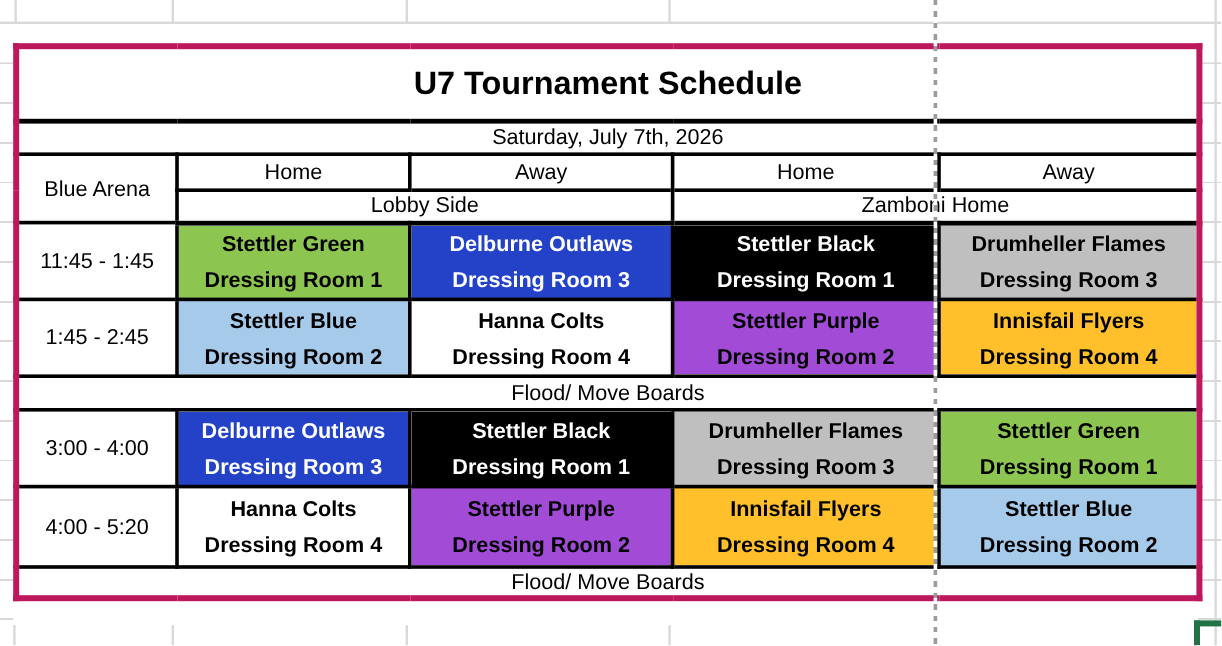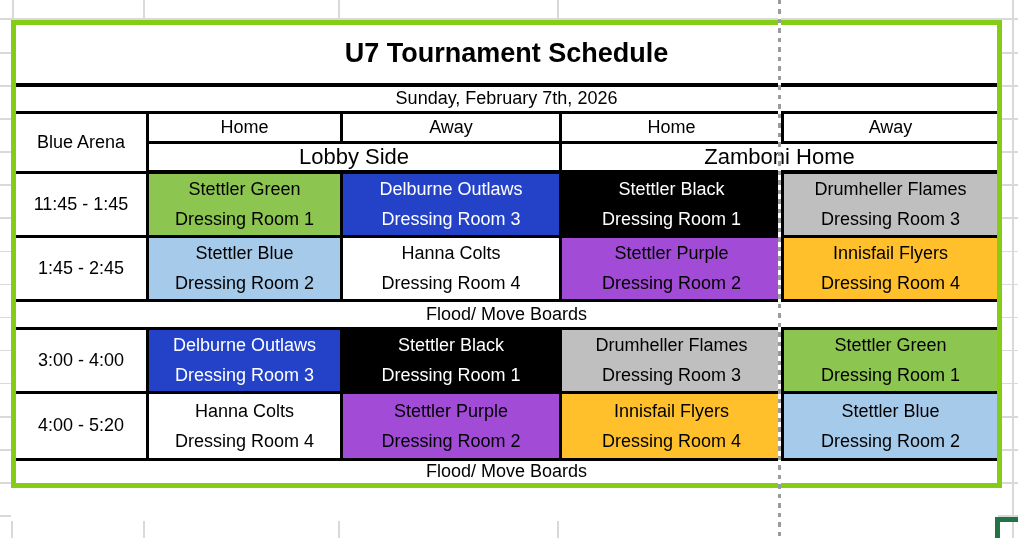--- a/index.html
+++ b/index.html
@@ -9,35 +9,35 @@
   }
   
   .gridline-v{position:absolute;width:1.5px;background:#d9d9d9;}
   .gridline-h{position:absolute;height:1.5px;background:#d9d9d9;}
   .grid-strip{
     position:absolute;width:20px;
     background-image:repeating-linear-gradient(to bottom,#d9d9d9 0 1.5px,transparent 1.5px 33.1px);
   }
   
   table#sched{
-    position:absolute;left:11px;top:20px;width:986px;
+    position:absolute;left:11px;top:36px;width:986px;
     border-collapse:collapse;table-layout:fixed;background:#fff;
-    border:5px solid #84cc16;
+    border:5px solid #be185d;
   }
   #sched td{border:3px solid #000;padding:0;text-align:center;vertical-align:middle;overflow:hidden;}
   #sched td.title-cell{font-size:27px;font-weight:700;border-bottom-width:4px;}
   #sched td.date-cell{font-size:18px;border-bottom-width:3px;}
   #sched td.hA{font-size:18px;border-bottom-width:2px;}
-  #sched td.hB{font-size:22px;border-bottom-width:4px;}
+  #sched td.hB{font-size:18px;border-bottom-width:4px;}
   #sched td.arena-cell{font-size:18px;}
   #sched td.time-cell{font-size:18px;}
   #sched td.flood-cell{font-size:18px;margin-top:24px;}
   #sched td.game-cell{font-size:18px;}
   .cellstack{display:flex;flex-direction:column;justify-content:center;align-items:center;height:100%;}
-  .cellstack span{display:block;line-height:30px;white-space:nowrap;}
+  .cellstack span{display:block;line-height:30px;white-space:nowrap;font-weight:bold;}
   
   #page-break{
     position:absolute;left:778px;top:0;width:2.5px;height:538px;z-index:40;
     background-image:repeating-linear-gradient(to bottom,#9b9b9b 0 4.5px,#ffffff 4.5px 9.5px);
   }
   
   .sel-green{position:absolute;z-index:50;}
 </style>
 </head>
 <body>
@@ -67,21 +67,21 @@
         <col style="width:194px">
         <col style="width:219px">
         <col style="width:222px">
         <col style="width:217px">
     </colgroup>
     <tbody>
       <tr style="height:62px">
         <td colspan="5" class="title-cell">U7 Tournament Schedule</td>
       </tr>
       <tr style="height:28px">
-        <td colspan="5" class="date-cell">Sunday, February 7th, 2026</td>
+        <td colspan="5" class="date-cell">Saturday, July 7th, 2026</td>
       </tr>
       <tr style="height:30px">
         <td rowspan="2" class="arena-cell">Blue Arena</td>
         <td class="hA">Home</td>
         <td class="hA">Away</td>
         <td class="hA">Home</td>
         <td class="hA">Away</td>
       </tr>
       <tr style="height:27px">
         <td colspan="2" class="hB">Lobby Side</td>

